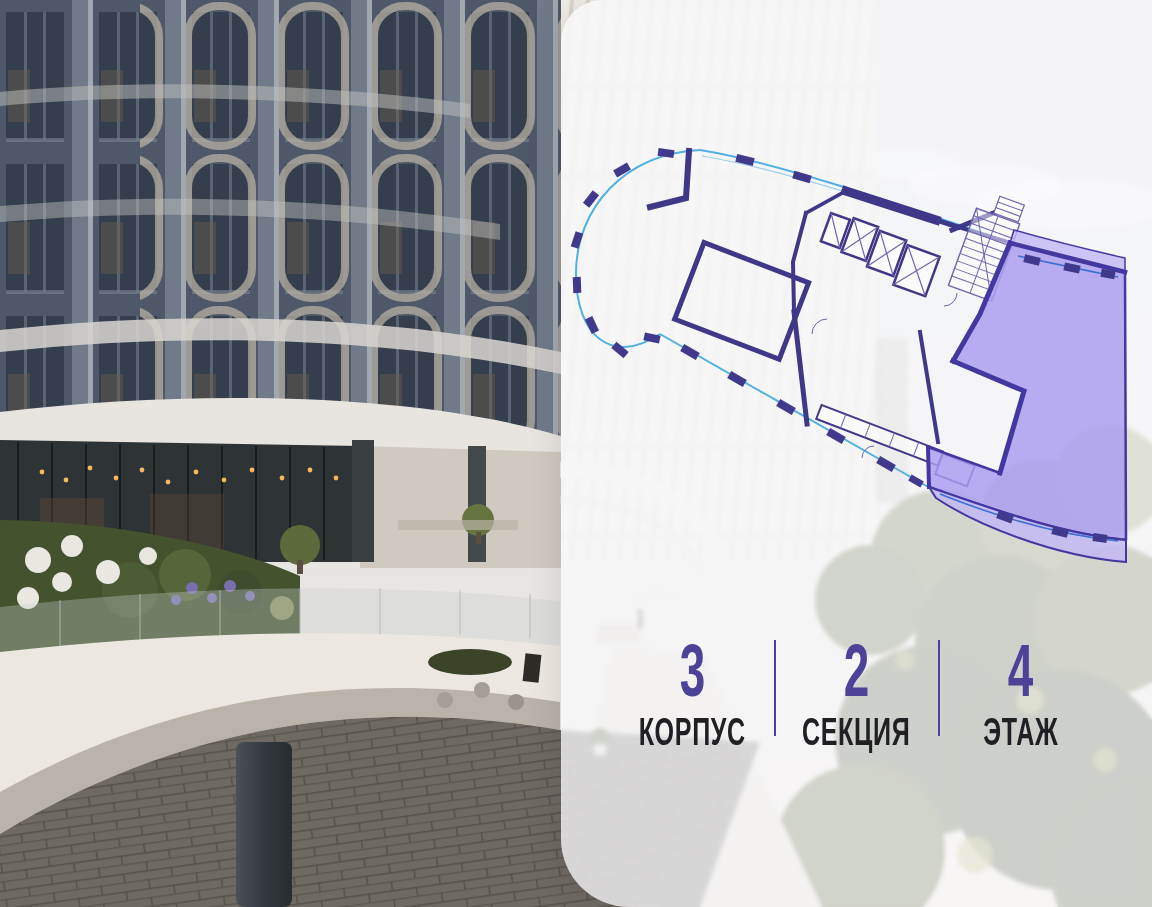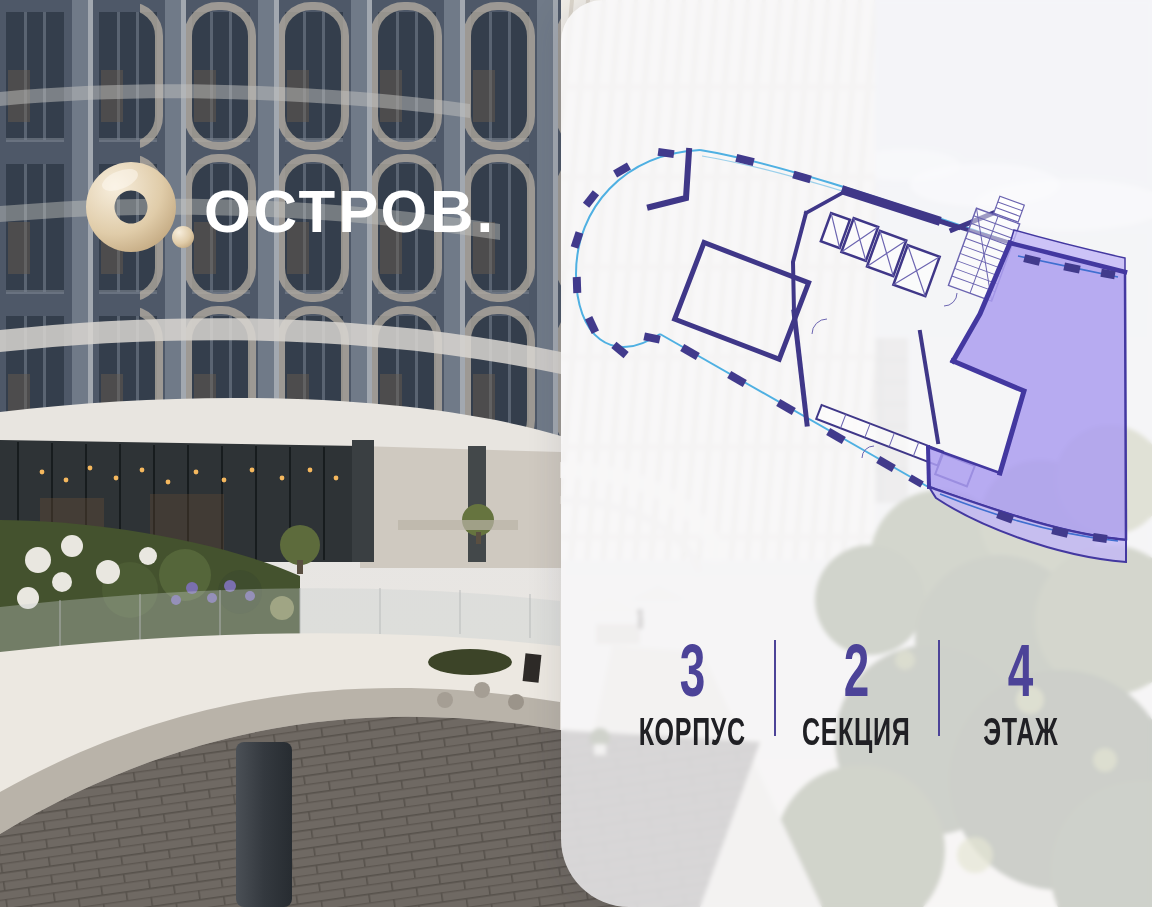--- a/index.html
+++ b/index.html
@@ -328,37 +328,20 @@
         <path d="M940,494 C1000,518 1060,535 1118,541" fill="none" stroke="#3f6fd0" stroke-width="1.6"></path>
         <g fill="#413a8c">
           <rect x="-8" y="-4" width="16" height="8" transform="translate(1005 517) rotate(20)"></rect>
           <rect x="-8" y="-4" width="16" height="8" transform="translate(1060 532) rotate(14)"></rect>
           <rect x="-7" y="-4" width="14" height="8" transform="translate(1100 538) rotate(8)"></rect>
         </g>
       </g>
     </g>
   </svg>
 
-  <div class="logo">
-    <svg width="440" height="114" viewBox="0 0 440 114">
-      <defs>
-        <radialGradient id="goldL" cx=".32" cy=".28" r=".95">
-          <stop offset="0" stop-color="#f7eedd"></stop>
-            <stop offset=".55" stop-color="#e0cca9"></stop>
-          <stop offset="1" stop-color="#b5986e"></stop>
-        </radialGradient>
-      </defs>
-      <g>
-        <path fill-rule="evenodd" fill="url(#goldL)" d="M49,6 a45,45 0 1,0 0.0001,0 Z M49,34.5 a16.5,16.5 0 1,1 -0.0001,0 Z"></path>
-        <ellipse cx="38" cy="24" rx="19" ry="9" fill="#fdf8ee" opacity=".55" transform="rotate(-22 38 24)"></ellipse>
-        <circle cx="101" cy="81" r="11" fill="url(#goldL)"></circle>
-      </g>
-      <text x="122" y="76" font-family="Liberation Sans, sans-serif" font-size="60" font-weight="700" letter-spacing="3" fill="#ffffff">ОСТРОВ.</text>
-    </svg>
-  </div>
 
   <div class="legend">
     <div class="legend-item">
       <span class="legend-num">3</span>
       <span class="legend-label">КОРПУС</span>
     </div>
     <div class="legend-divider"></div>
     <div class="legend-item">
       <span class="legend-num">2</span>
       <span class="legend-label">СЕКЦИЯ</span>

